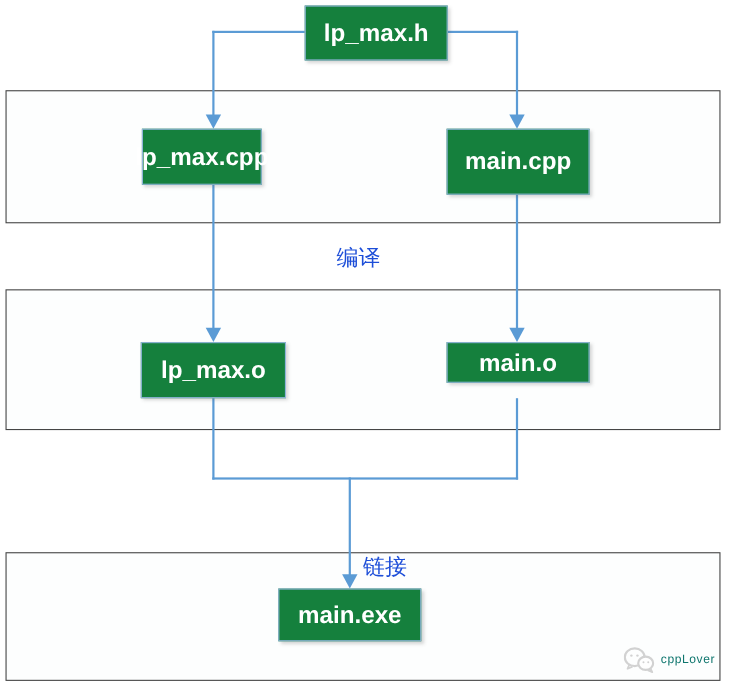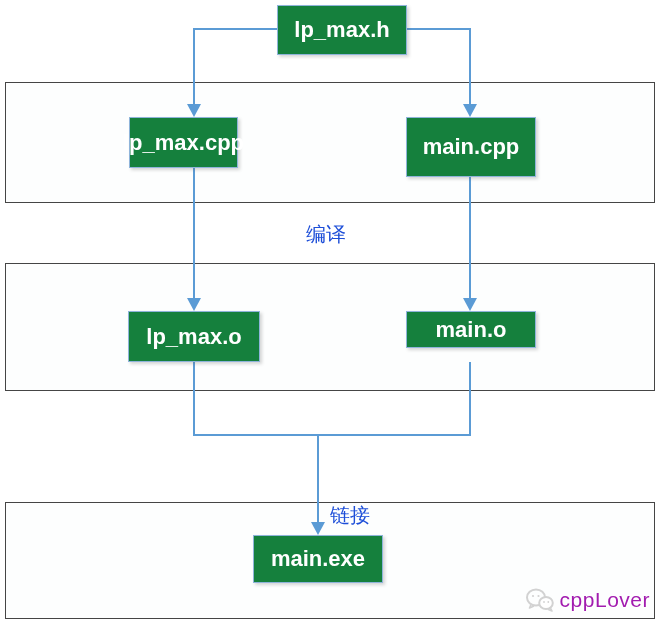--- a/index.html
+++ b/index.html
@@ -85,22 +85,22 @@
   .watermark {
     position: absolute;
     right: 16px;
     top: 588px;
     display: flex;
     align-items: center;
     gap: 6px;
     z-index: 5;
   }
   .watermark-text {
-    color: #a21caf;
-    font-size: 21px;
+    color: #0f766e;
+    font-size: 11px;
     text-shadow: 1px 1px 0 #ffffff;
     letter-spacing: 0.5px;
   }
   .watermark-icon { width: 28px; height: 24px; }
 </style>
 </head>
 <body>
 
 <div class="stage">
 

